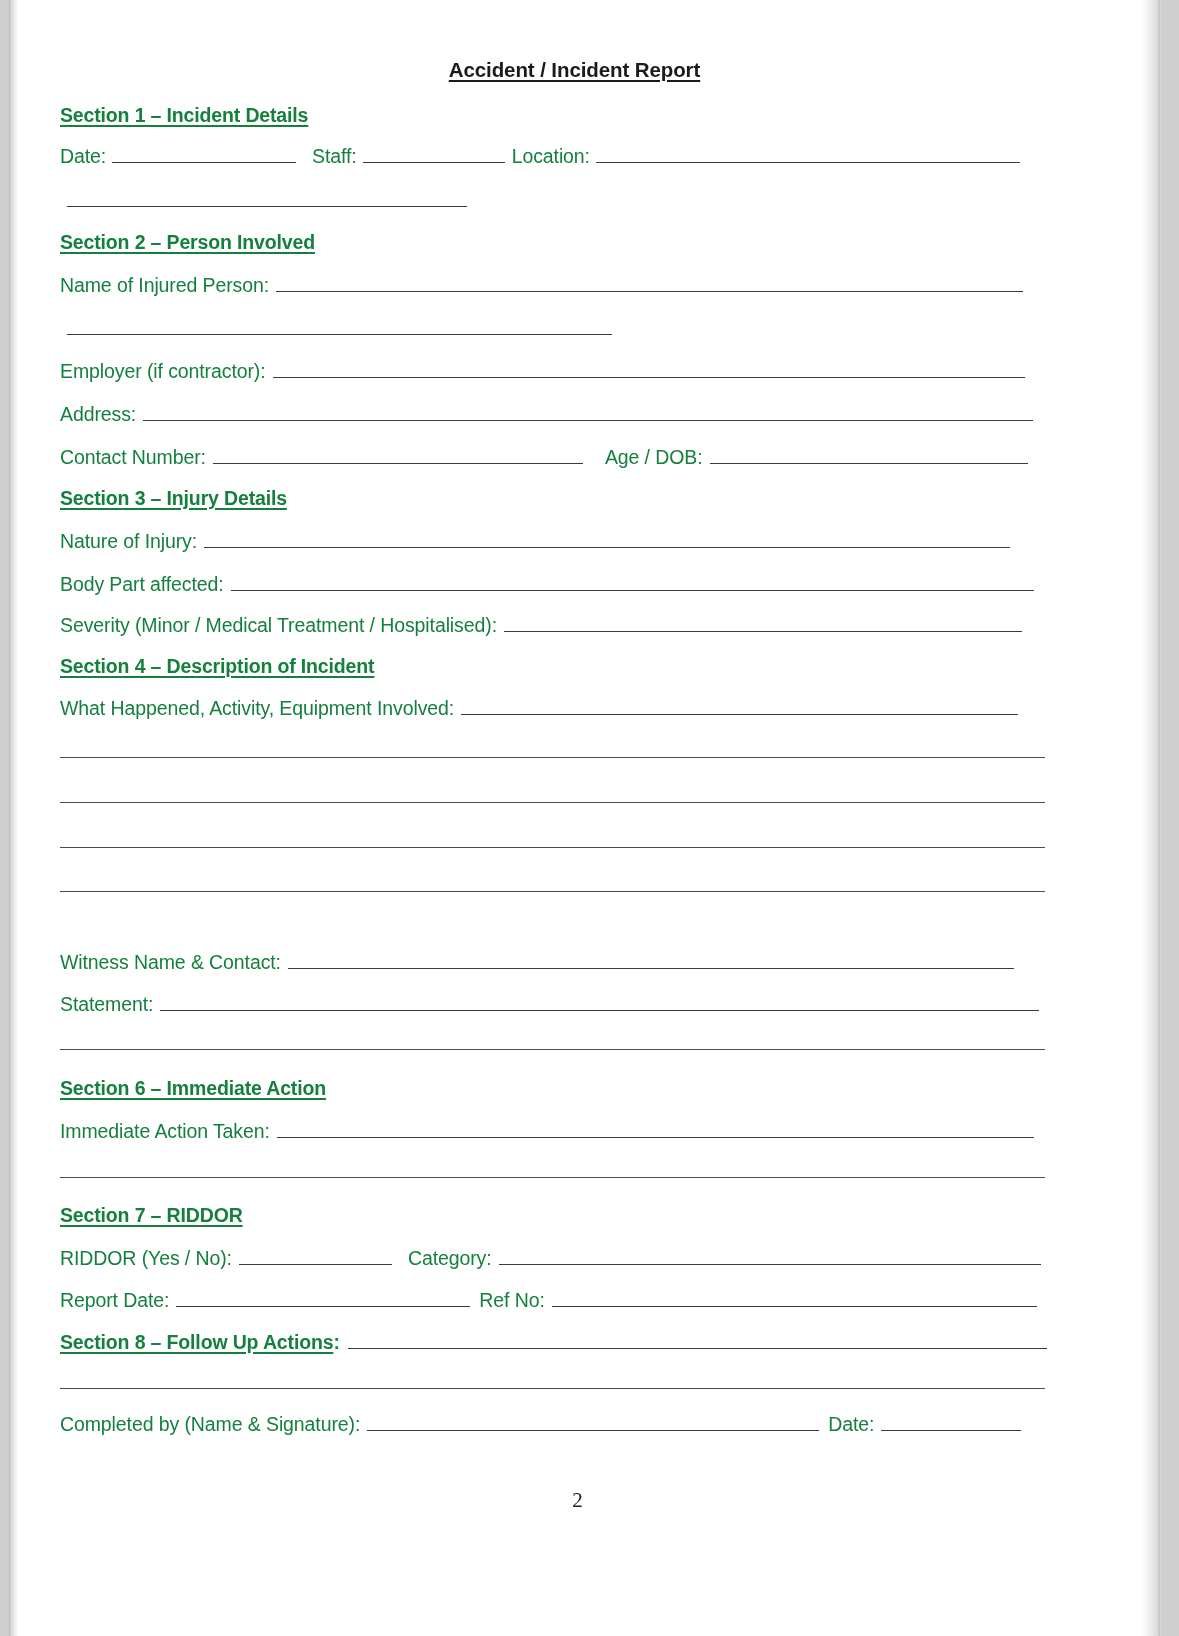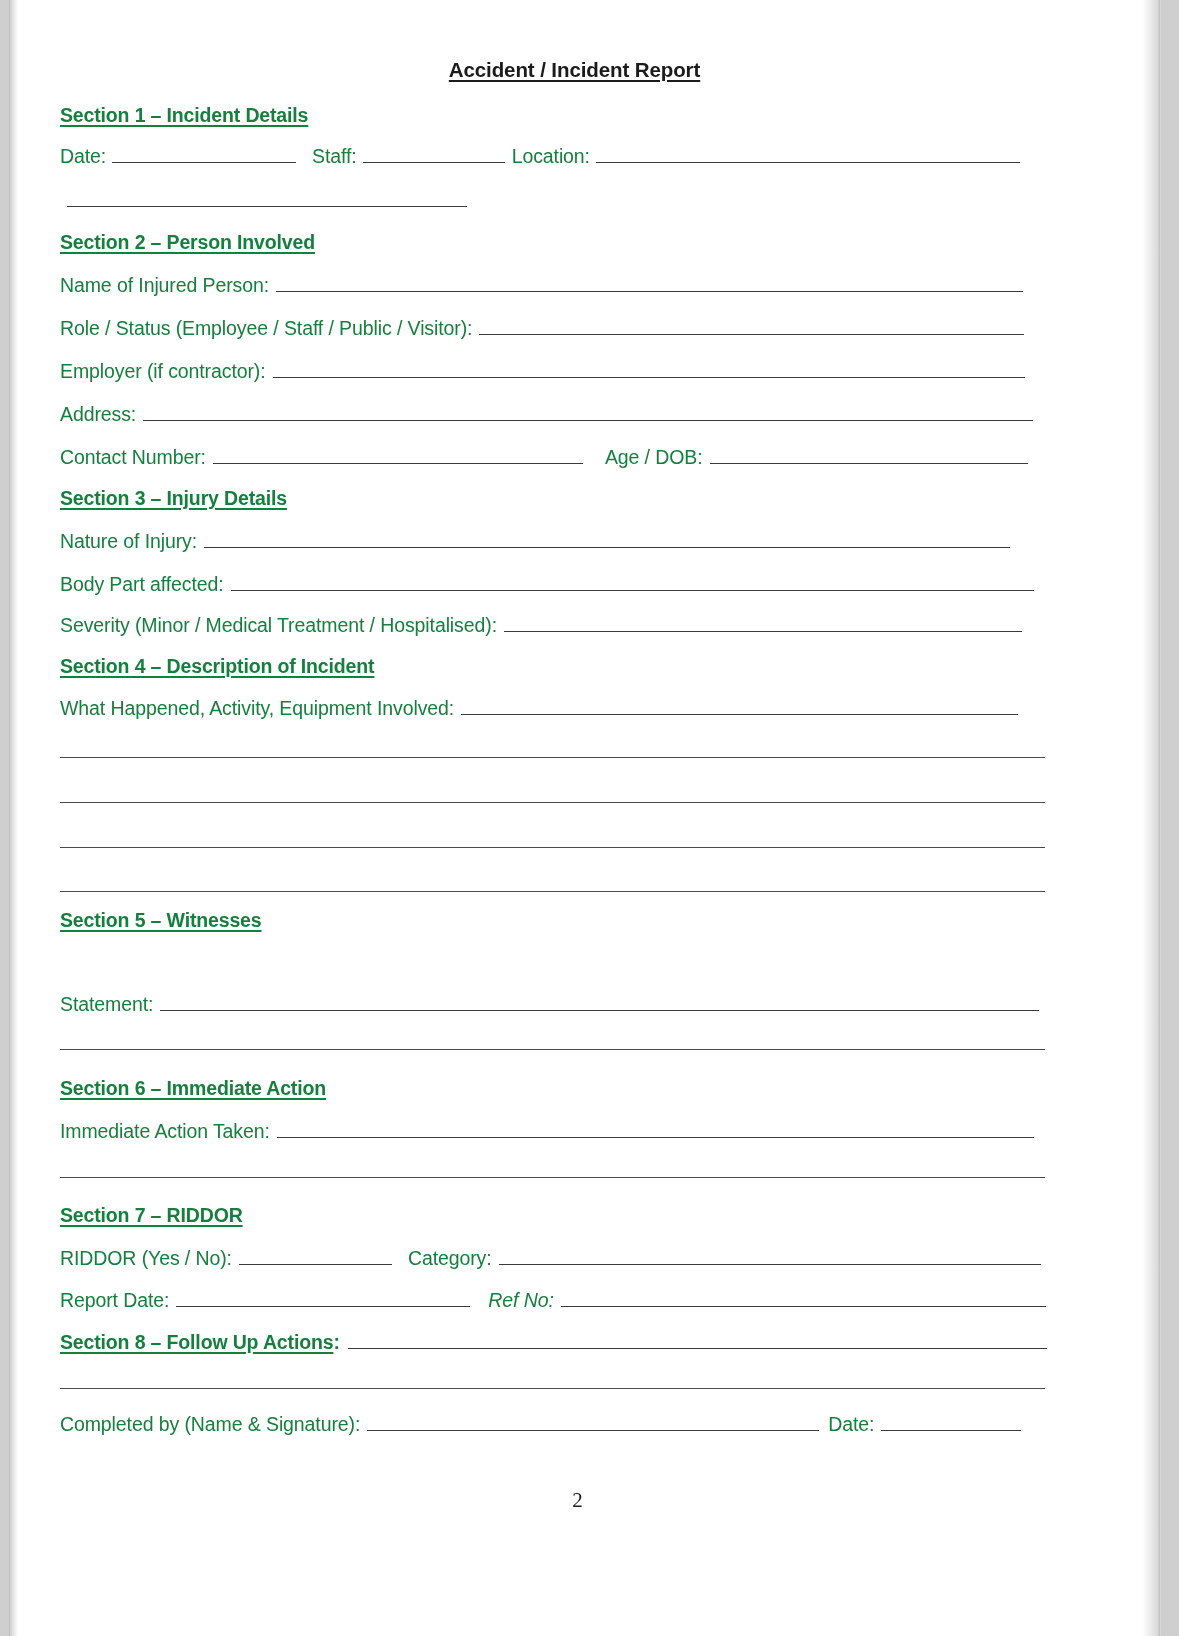--- a/index.html
+++ b/index.html
@@ -159,21 +159,21 @@
         <span class="blank" style="width:400px;margin-left:7px;"></span>
       </div>
 
       <div class="row sec-head" style="top:227px;"><span class="ul">Section 2 – Person Involved</span></div>
 
       <div class="row" style="top:270px;">
         <span class="lbl">Name of Injured Person:</span><span class="blank" style="width:747px;margin-left:7px;"></span>
       </div>
 
       <div class="row" style="top:313px;">
-        <span class="lbl">Role / Status (Employee / Staff / Public / Visitor):</span><span class="blank" style="width:545px;margin-left:7px;"></span>
+        <span class="blank" style="width:545px;margin-left:7px;"></span>
       </div>
 
       <div class="row" style="top:356px;">
         <span class="lbl">Employer (if contractor):</span><span class="blank" style="width:752px;margin-left:7px;"></span>
       </div>
 
       <div class="row" style="top:399px;">
         <span class="lbl">Address:</span><span class="blank" style="width:890px;margin-left:7px;"></span>
       </div>
 
@@ -199,22 +199,24 @@
 
       <div class="row" style="top:693px;">
         <span class="lbl">What Happened, Activity, Equipment Involved:</span><span class="blank" style="width:557px;margin-left:7px;"></span>
       </div>
 
       <div class="rule" style="top:757px; width:985px;"></div>
       <div class="rule" style="top:802px; width:985px;"></div>
       <div class="rule" style="top:847px; width:985px;"></div>
       <div class="rule" style="top:891px; width:985px;"></div>
 
-      <div class="row sec-head" style="top:905px;"><span class="ul">Section 5 – Witnesses</span></div>
-
+
+      <div class="row" style="top:947px;">
+        <span class="lbl">Witness Name &amp; Contact:</span><span class="blank" style="width:726px;margin-left:7px;"></span>
+      </div>
 
       <div class="row" style="top:989px;">
         <span class="lbl">Statement:</span><span class="blank" style="width:879px;margin-left:7px;"></span>
       </div>
 
       <div class="rule" style="top:1049px; width:985px;"></div>
 
       <div class="row sec-head" style="top:1073px;"><span class="ul">Section 6 – Immediate Action</span></div>
 
       <div class="row" style="top:1116px;">
@@ -223,21 +225,21 @@
 
       <div class="rule" style="top:1177px; width:985px;"></div>
 
       <div class="row sec-head" style="top:1200px;"><span class="ul">Section 7 – RIDDOR</span></div>
 
       <div class="row" style="top:1243px;">
         <span class="lbl">RIDDOR (Yes / No):</span><span class="blank" style="width:153px;margin-left:7px;"></span><span class="lbl" style="margin-left:16px;">Category:</span><span class="blank" style="width:542px;margin-left:7px;"></span>
       </div>
 
       <div class="row" style="top:1285px;">
-        <span class="lbl">Report Date:</span><span class="blank" style="width:294px;margin-left:7px;"></span><span class="lbl" style="margin-left:18px;font-style:italic;">Ref No:</span><span class="blank" style="width:485px;margin-left:7px;"></span>
+        <span class="lbl">Report Date:</span><span class="blank" style="width:294px;margin-left:7px;"></span><span class="lbl" style="margin-left:9px;">Ref No:</span><span class="blank" style="width:485px;margin-left:7px;"></span>
       </div>
 
       <div class="row" style="top:1327px;">
         <span class="sec-head"><span class="ul">Section 8 – Follow Up Actions</span><span>:</span></span><span class="blank" style="width:699px;margin-left:8px;"></span>
       </div>
 
       <div class="rule" style="top:1388px; width:985px;"></div>
 
       <div class="row" style="top:1409px;">
         <span class="lbl">Completed by (Name &amp; Signature):</span><span class="blank" style="width:452px;margin-left:7px;"></span><span class="lbl" style="margin-left:9px;">Date:</span><span class="blank" style="width:140px;margin-left:7px;"></span>

